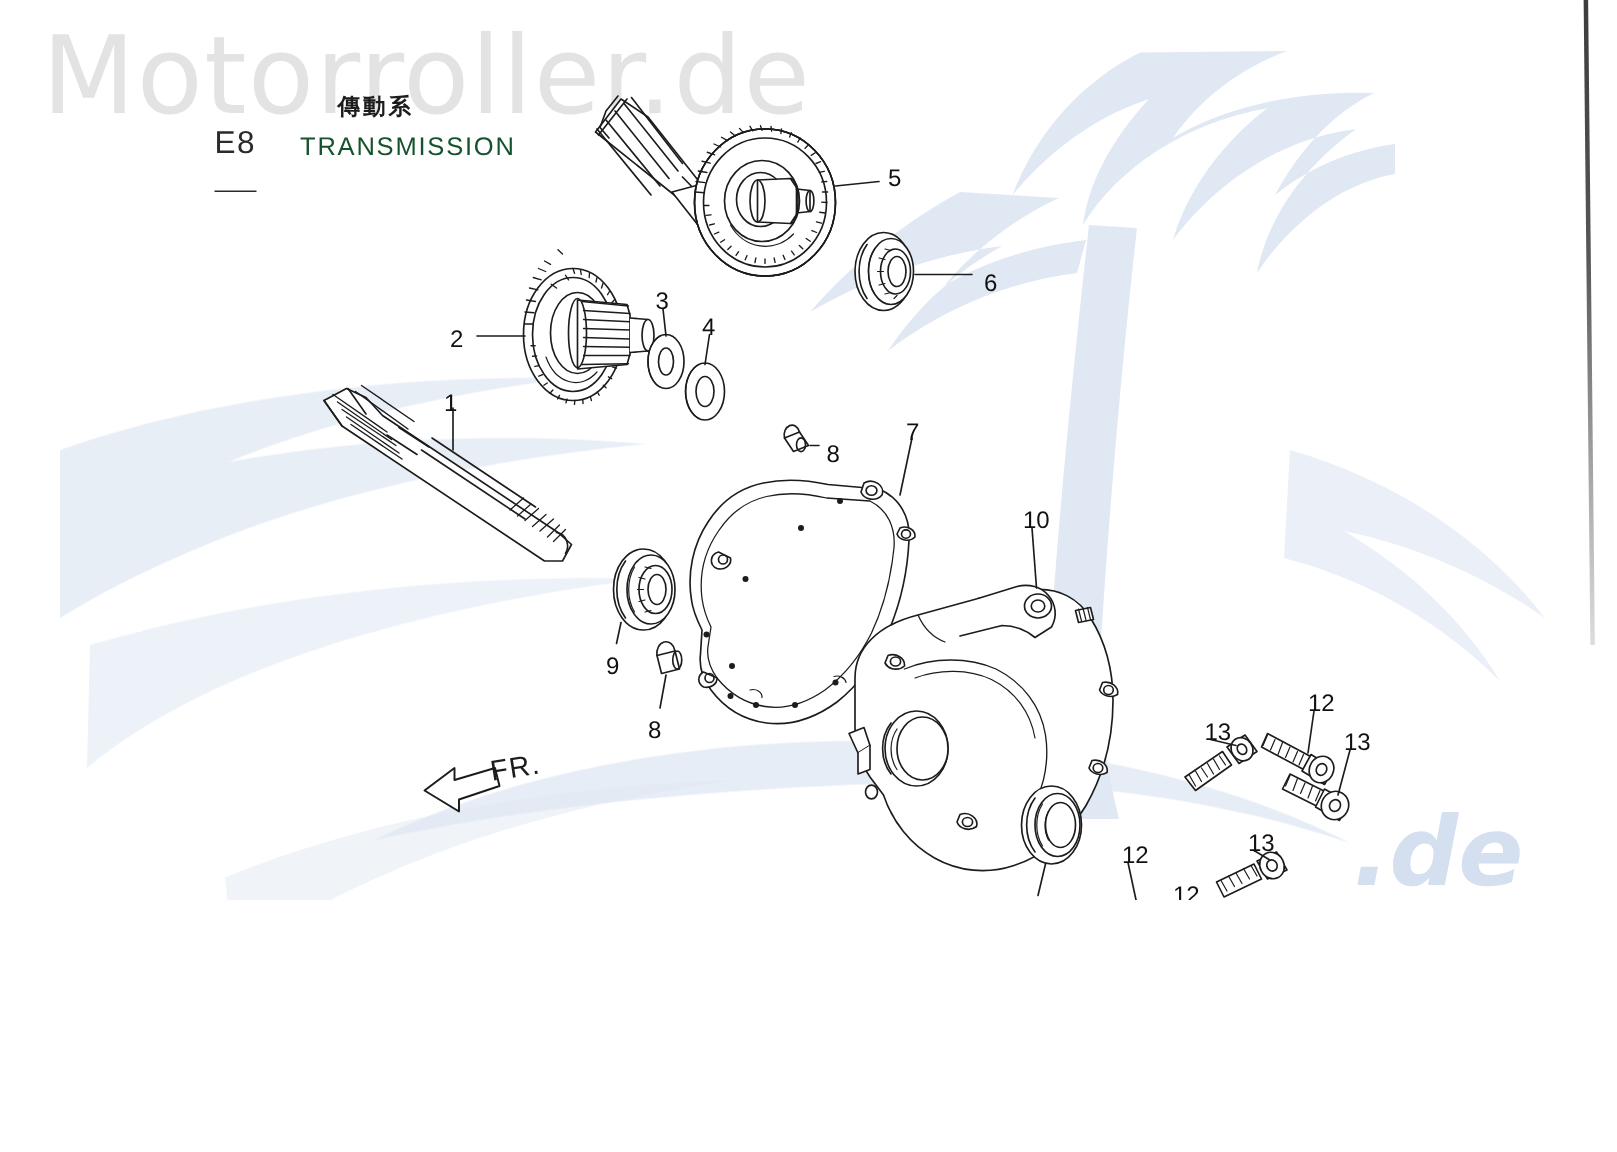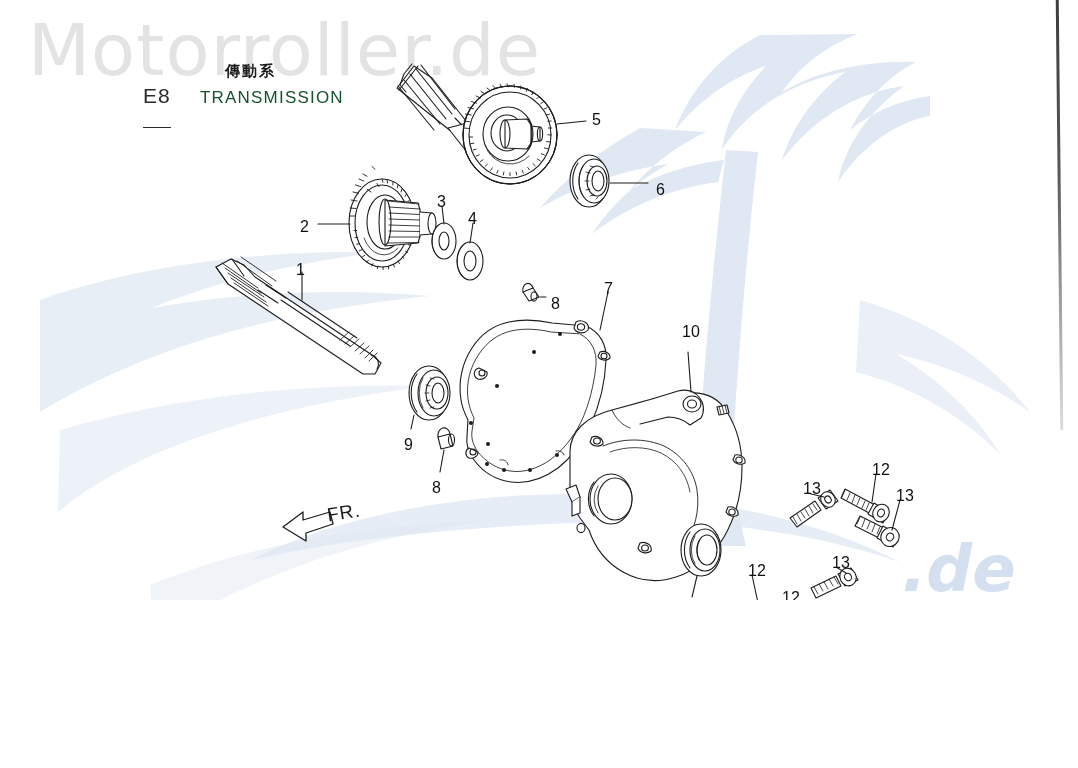--- a/index.html
+++ b/index.html
@@ -575,21 +575,21 @@
       <div class="callout" style="left: 296px; top: 262px;">1</div>
       <div class="callout" style="left: 300px; top: 219px;">2</div>
       <div class="callout" style="left: 437px; top: 194px;">3</div>
       <div class="callout" style="left: 468px; top: 211px;">4</div>
       <div class="callout" style="left: 592px; top: 112px;">5</div>
       <div class="callout" style="left: 656px; top: 182px;">6</div>
       <div class="callout" style="left: 604px; top: 281px;">7</div>
       <div class="callout" style="left: 551px; top: 296px;">8</div>
       <div class="callout" style="left: 432px; top: 480px;">8</div>
       <div class="callout" style="left: 404px; top: 437px;">9</div>
-      <div class="callout" style="left: 682px; top: 324px;">10</div>
+      <div class="callout" style="left: 682px; top: 340px;">10</div>
       <div class="callout" style="left: 686px; top: 605px; text-decoration: underline;">11</div>
       <div class="callout" style="left: 872px; top: 462px;">12</div>
       <div class="callout" style="left: 803px; top: 481px;">13</div>
       <div class="callout" style="left: 896px; top: 488px;">13</div>
       <div class="callout" style="left: 832px; top: 555px;">13</div>
       <div class="callout" style="left: 748px; top: 563px;">12</div>
       <div class="callout" style="left: 782px; top: 590px;">12</div>
     </div>
 
   <div class="scanline" style="left:1058px"></div>

